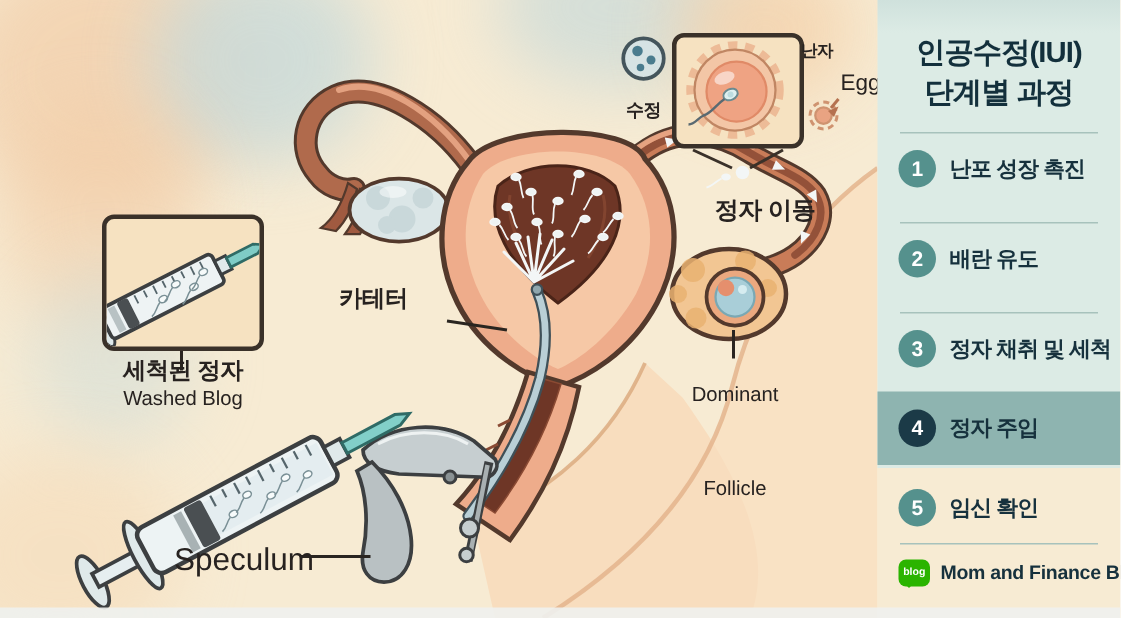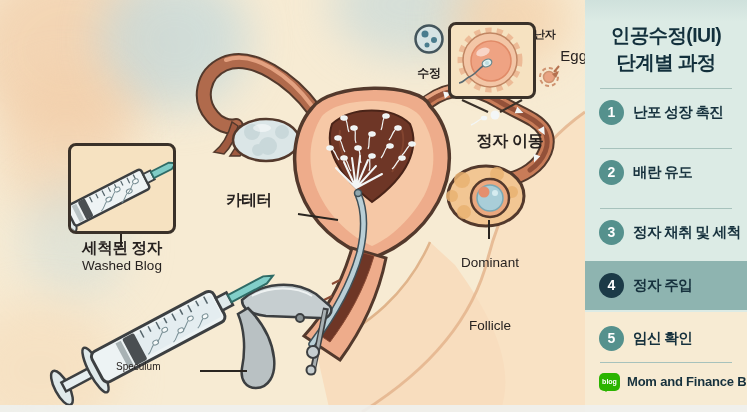--- a/index.html
+++ b/index.html
@@ -28,21 +28,21 @@
   .lab-eggko{left:534px;top:28px;width:52px;font-size:11px;text-align:left;}
   .lab-eggen{left:535px;top:47px;width:52px;font-size:15px;text-align:right;}
   .lab-move{left:466px;top:131px;width:88px;font-size:16px;}
   .lab-cath1{left:198px;top:191px;width:102px;font-size:15.5px;}
   .lab-cath2{left:188px;top:209px;width:122px;font-size:13.5px;}
   .lab-wash1{left:60px;top:239px;width:124px;font-size:15.5px;}
   .lab-wash2{left:60px;top:258px;width:124px;font-size:13.5px;}
   .lab-fol1{left:444px;top:238px;width:92px;font-size:15px;}
   .lab-fol2{left:444px;top:255px;width:92px;font-size:13.5px;}
   .lab-fol3{left:444px;top:271px;width:92px;font-size:13.5px;margin-top:47px;}
-  .lab-spec{left:116px;top:361px;width:84px;font-size:10px;font-weight:500;text-align:left;}
+  .lab-spec{left:116px;top:361px;width:84px;font-size:21px;font-weight:500;text-align:left;}
   .bottom-strip{position:absolute;left:0;bottom:0;width:747px;height:7px;background:#eef1ee;opacity:.9;}
   
   .sidebar{position:absolute;left:585px;top:0;width:162px;height:312px;
     background:linear-gradient(180deg,#cfe1dc 0%,#dcebe5 7%);
     display:flex;flex-direction:column;padding:0 13px;}
   .s-title{margin-top:22px;text-align:center;color:#13303c;font-weight:800;
     font-size:19.5px;line-height:1.38;letter-spacing:-.6px;}
   .s-div{border-top:1.5px solid #a7c2bc;margin:12px 2px 0 2px;}
   .step{display:flex;align-items:center;gap:9px;padding:11px 1px;}
   .num{flex:0 0 25px;width:25px;height:25px;border-radius:50%;background:#55918d;color:#ffffff;

